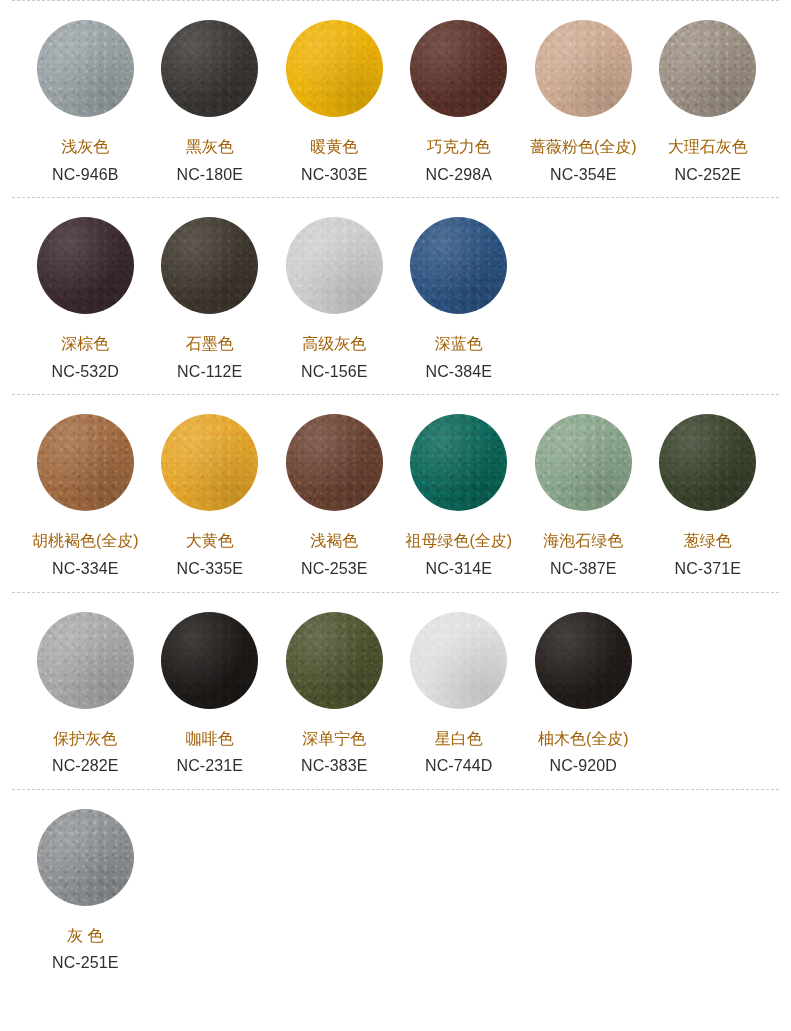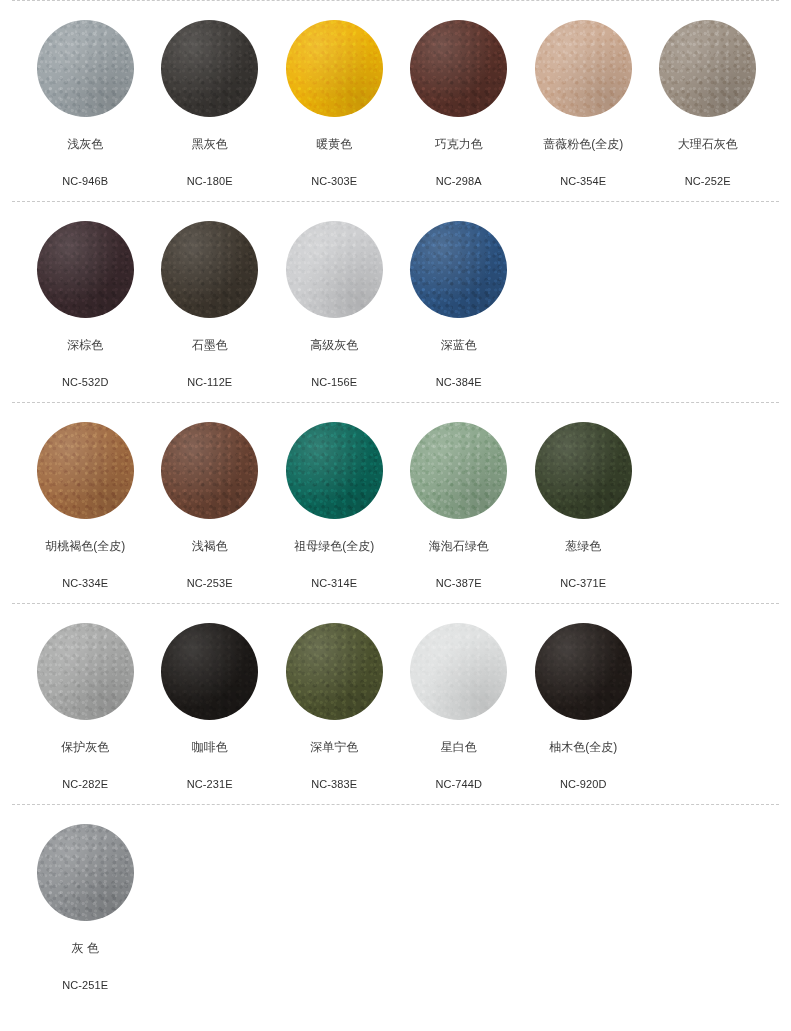--- a/index.html
+++ b/index.html
@@ -78,30 +78,30 @@
     inset: 0;
     border-radius: 50%;
     background:
       radial-gradient(ellipse at 32% 26%, rgba(255,255,255,0.16) 0%, rgba(255,255,255,0) 58%),
       radial-gradient(ellipse at 76% 84%, rgba(0,0,0,0.14) 0%, rgba(0,0,0,0) 60%);
     pointer-events: none;
   }
 
   .swatch-name {
     margin-top: 19px;
-    font-size: 12px;
+    font-size: 16px;
     line-height: 1.35;
-    color: #404040;
+    color: #a16207;
     text-align: center;
     white-space: nowrap;
   }
 
   .swatch-code {
-    margin-top: 22px;
-    font-size: 11px;
+    margin-top: 6px;
+    font-size: 16px;
     line-height: 1.35;
     color: #2f2f2f;
     text-align: center;
     white-space: nowrap;
     letter-spacing: 0.1px;
   }
 </style>
 </head>
 <body>
 
@@ -169,20 +169,25 @@
 
   <div class="divider"></div>
 
   <div class="swatch-row">
     <div class="swatch-cell">
       <div class="swatch-disc" style="background-color: rgb(160, 107, 66);"></div>
       <div class="swatch-name">胡桃褐色(全皮)</div>
       <div class="swatch-code">NC-334E</div>
     </div>
     <div class="swatch-cell">
+      <div class="swatch-disc" style="background-color: rgb(229, 166, 44);"></div>
+      <div class="swatch-name">大黄色</div>
+      <div class="swatch-code">NC-335E</div>
+    </div>
+    <div class="swatch-cell">
       <div class="swatch-disc" style="background-color: rgb(107, 68, 52);"></div>
       <div class="swatch-name">浅褐色</div>
       <div class="swatch-code">NC-253E</div>
     </div>
     <div class="swatch-cell">
       <div class="swatch-disc" style="background-color: rgb(12, 102, 89);"></div>
       <div class="swatch-name">祖母绿色(全皮)</div>
       <div class="swatch-code">NC-314E</div>
     </div>
     <div class="swatch-cell">

